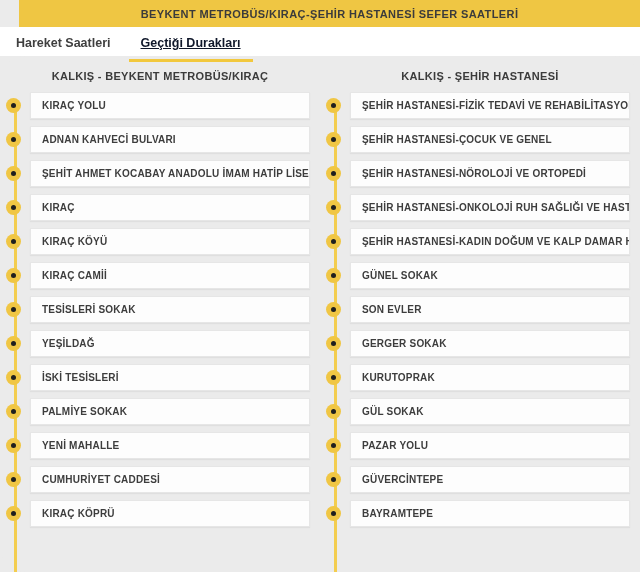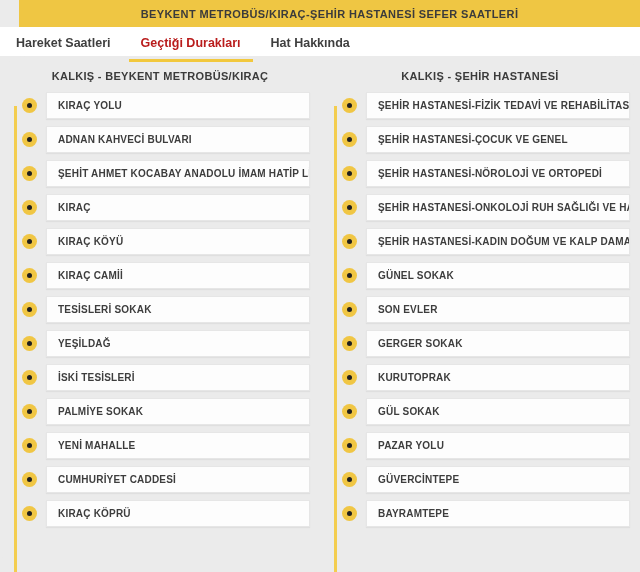--- a/index.html
+++ b/index.html
@@ -26,21 +26,21 @@
     padding-left: 1px;
   }
   .tab {
     display: flex; align-items: center;
     padding: 16px 12px; margin: 0 3px;
     font-size: 12.5px; font-weight: bold; color: #3f3f3f;
     cursor: pointer;
     border-bottom: 3px solid transparent;
     white-space: nowrap;
   }
-  .tab.active { border-bottom-color: #f2c83d; color: #b91c1c; }
+  .tab.active { border-bottom-color: #f2c83d; color: #0f172a; text-decoration: underline; }
   
   .content {
     height: 516px;
     background: #ebebeb;
     display: flex;
     border-radius: 26px;
   }
   .column {
     width: 320px; height: 100%;
     position: relative;
@@ -51,21 +51,21 @@
     font-size: 11px; font-weight: bold; color: #3b3b3b;
     letter-spacing: 0.3px;
     white-space: nowrap;
   }
   .timeline {
     position: absolute;
     left: 13.5px; width: 3px;
     top: 50px; bottom: 0;
     background: #f3cd4f;
   }
-  .rows { position: relative; padding-left: 16px; }
+  .rows { position: relative; }
   .stop-row {
     position: relative;
     margin: 0 10px 7px 30px;
     height: 27px;
   }
   .stop-card {
     height: 27px;
     background: #fdfdfd;
     border: 1px solid #e6e6e6;
     box-shadow: 0 1px 1px rgba(0,0,0,0.05);
@@ -97,21 +97,20 @@
 </head>
 <body>
 
 <div class="top-bar">
   <span>BEYKENT METROBÜS/KIRAÇ-ŞEHİR HASTANESİ SEFER SAATLERİ</span>
 </div>
 
 <div class="tab-bar">
   <div class="tab">Hareket Saatleri</div>
   <div class="tab active">Geçtiği Durakları</div>
-  <div class="tab">Hat Hakkında</div>
 </div>
 
 <div class="content">
   <div class="column">
     <div class="timeline"></div>
     <div class="col-header">KALKIŞ - BEYKENT METROBÜS/KIRAÇ</div>
     <div class="rows">
         <div class="stop-row">
           <span class="dot"></span>
           <div class="stop-card">

